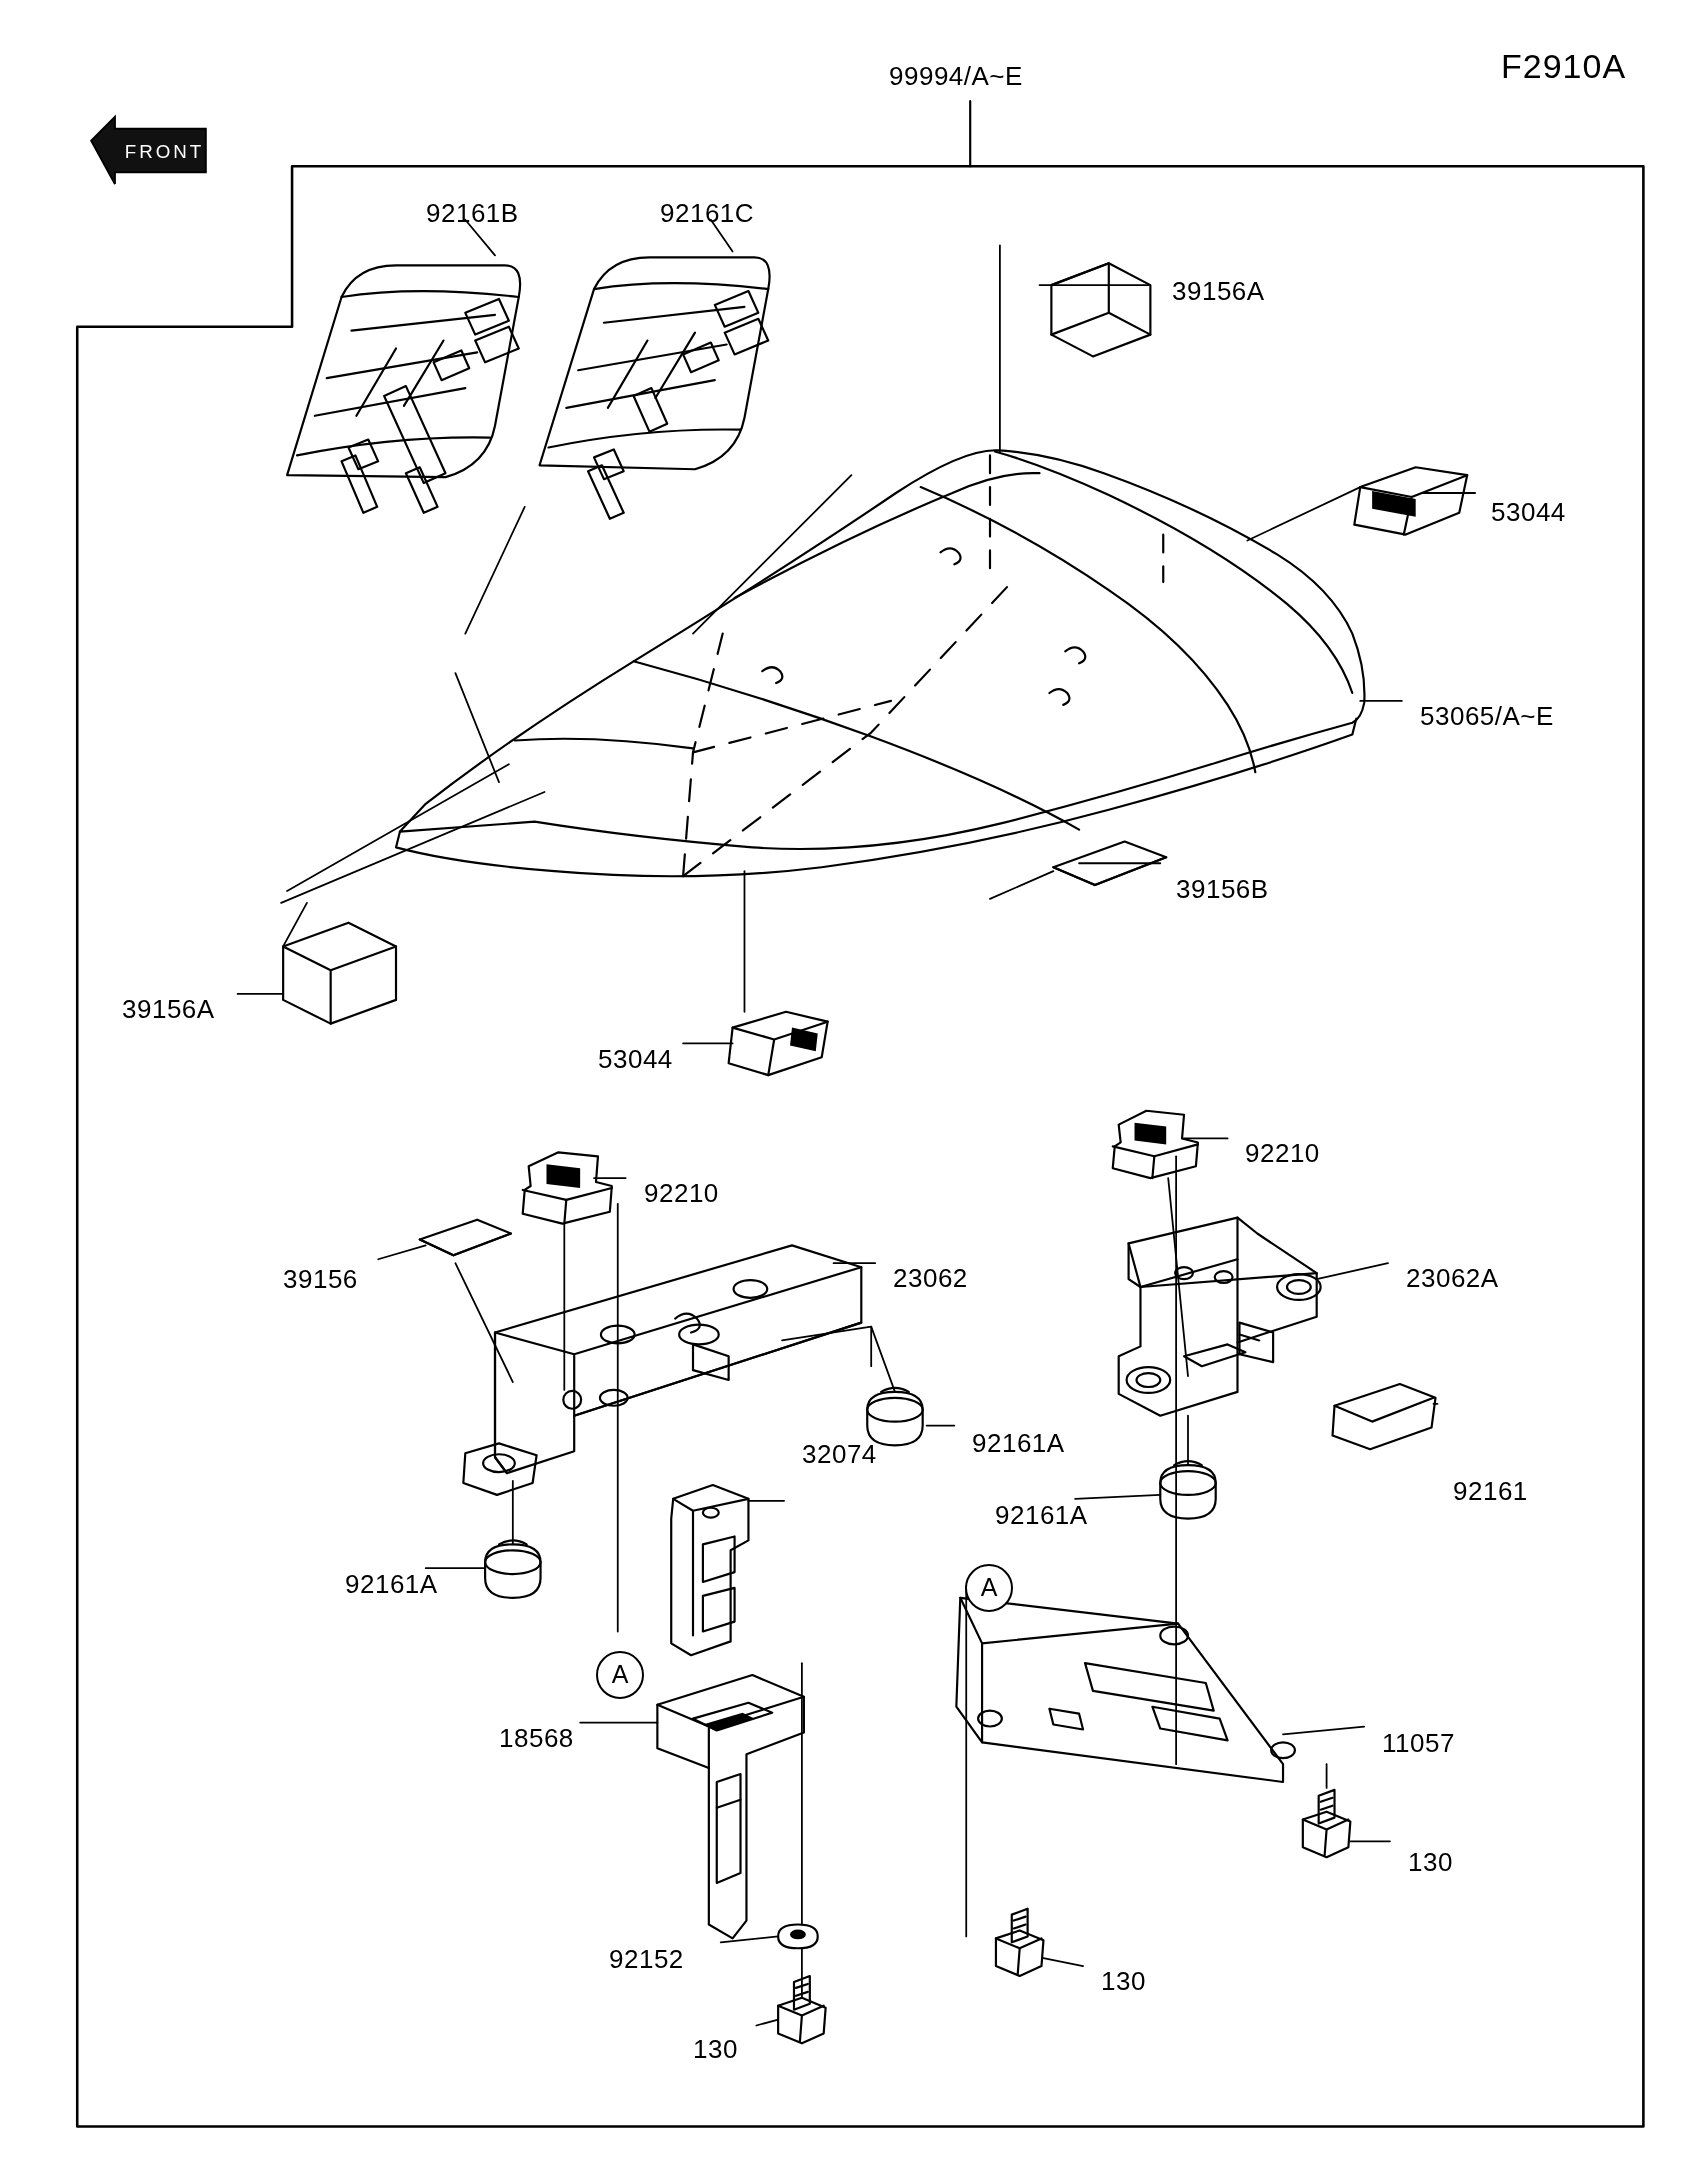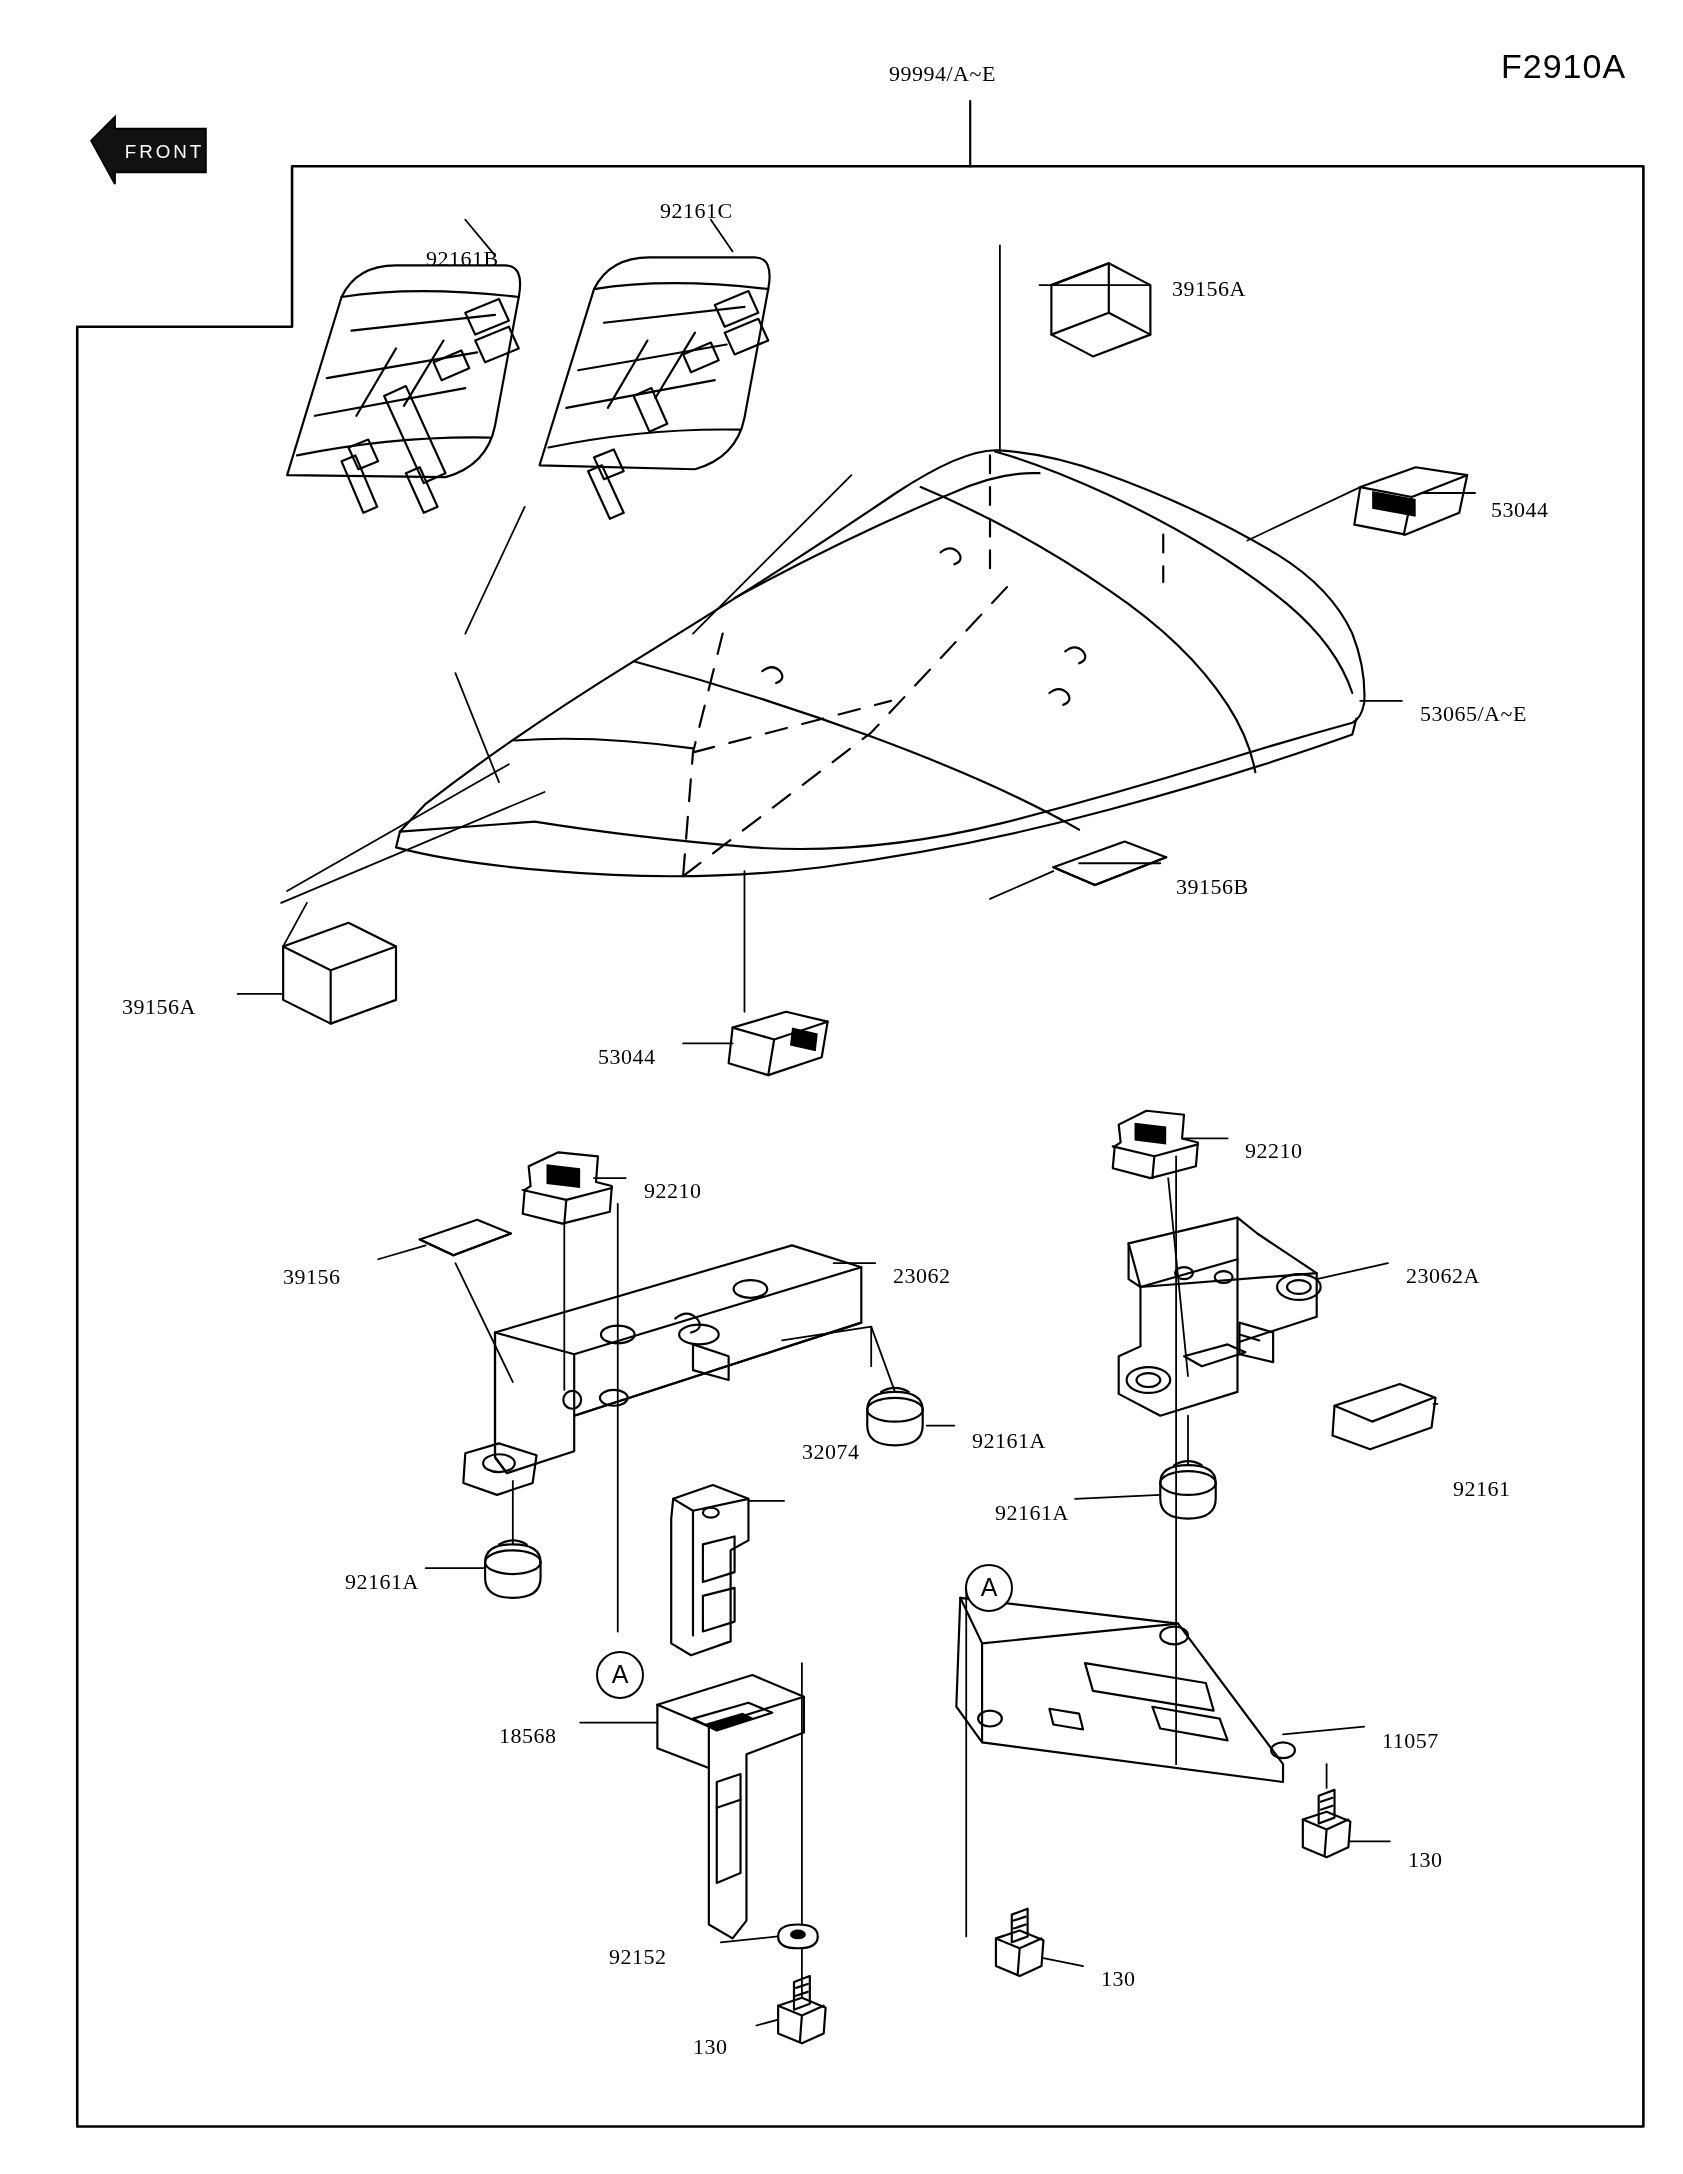--- a/index.html
+++ b/index.html
@@ -22,25 +22,25 @@
     height: 2174px;
   }
   svg.layer {
     position: absolute;
     left: 0; top: 0;
     width: 1683px;
     height: 2174px;
   }
   .lbl {
     position: absolute;
-    font-size: 22px;
+    font-size: 26px;
     letter-spacing: 0.5px;
     white-space: nowrap;
     color: #000;
-    font-family: Liberation Serif, serif;
+    font-family: Liberation Sans, sans-serif;
   }
   .sheet-code {
     position: absolute;
     font-size: 34px;
     letter-spacing: 1px;
   }
   .front-badge {
     position: absolute;
     left: 85px;
     top: 111px;
@@ -336,21 +336,21 @@
       <g>
         <path d="M 6 30 L 30 6 L 30 18 L 122 18 L 122 62 L 30 62 L 30 74 Z" fill="#111" stroke="#000" stroke-width="2"></path>
         <text x="40" y="48" font-family="Liberation Sans, sans-serif" font-size="19" fill="#fff" letter-spacing="3">FRONT</text>
       </g>
     </svg>
   </div>
 
   <div class="sheet-code" style="left:1501px; top:47px;">F2910A</div>
   <div class="lbl" style="left:889px; top:61px;">99994/A~E</div>
 
-  <div class="lbl" style="left:426px; top:198px;margin-top:48px;">92161B</div>
+  <div class="lbl" style="left:426px; top:198px;">92161B</div>
   <div class="lbl" style="left:660px; top:198px;">92161C</div>
   <div class="lbl" style="left:1172px; top:276px;">39156A</div>
   <div class="lbl" style="left:1491px; top:497px;">53044</div>
   <div class="lbl" style="left:1420px; top:701px;text-align:center;">53065/A~E</div>
   <div class="lbl" style="left:1176px; top:874px;">39156B</div>
   <div class="lbl" style="left:122px; top:994px;">39156A</div>
   <div class="lbl" style="left:598px; top:1044px;">53044</div>
   <div class="lbl" style="left:644px; top:1178px;">92210</div>
   <div class="lbl" style="left:1245px; top:1138px;">92210</div>
   <div class="lbl" style="left:283px; top:1264px;">39156</div>

